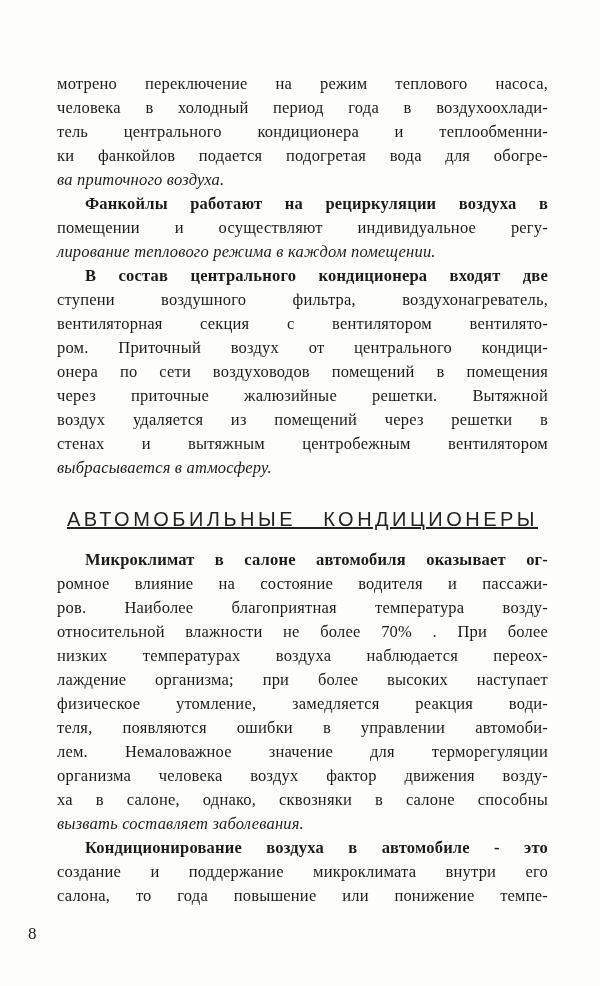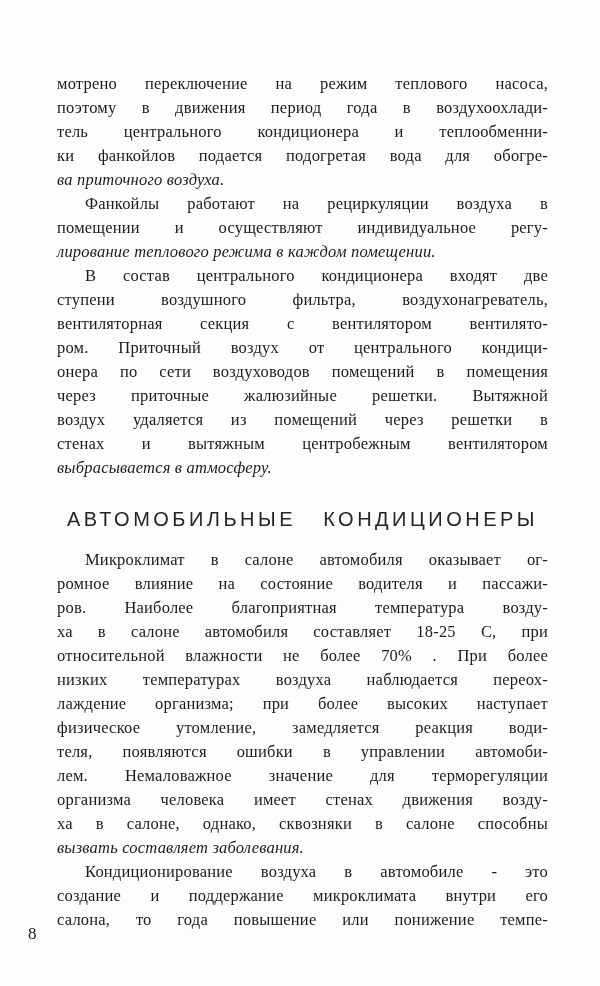--- a/index.html
+++ b/index.html
@@ -28,52 +28,54 @@
     display: block;
     text-align: justify;
     text-align-last: justify;
   }
   .line.last {
     text-align-last: left;
     font-style: italic;
   }
   .line.indent {
     text-indent: 28px;
+    font-weight: bold;
   }
   .heading {
     font-family: "Liberation Sans", sans-serif;
     font-weight: 400;
     font-size: 20px;
     letter-spacing: 3.5px;
     word-spacing: 18px;
     text-align: center;
     color: #242424;
     margin: 26px 0 16px 0;
     line-height: 26px;
     white-space: nowrap;
+    text-decoration: underline;
   }
   .page-number {
     position: absolute;
     left: 28px;
     bottom: 42px;
     font-size: 17px;
     line-height: 20px;
     font-family: "Liberation Serif", serif;
     color: #1b1b1b;
   }
 </style>
 </head>
 <body>
 
 <div class="page">
 
   <div>
       <p class="para">
         <span class="line">мотрено переключение на режим теплового насоса,</span>
-        <span class="line">поэтому в движения период года в воздухоохлади-</span>
+        <span class="line">человека в холодный период года в воздухоохлади-</span>
         <span class="line">тель центрального кондиционера и теплообменни-</span>
         <span class="line">ки фанкойлов подается подогретая вода для обогре-</span>
         <span class="line last">ва приточного воздуха.</span>
       </p>
       <p class="para">
         <span class="line indent">Фанкойлы работают на рециркуляции воздуха в</span>
         <span class="line">помещении и осуществляют индивидуальное регу-</span>
         <span class="line last">лирование теплового режима в каждом помещении.</span>
       </p>
       <p class="para">
@@ -89,28 +91,27 @@
       </p>
     </div>
 
   <h1 class="heading">АВТОМОБИЛЬНЫЕ КОНДИЦИОНЕРЫ</h1>
 
   <div>
       <p class="para">
         <span class="line indent">Микроклимат в салоне автомобиля оказывает ог-</span>
         <span class="line">ромное влияние на состояние водителя и пассажи-</span>
         <span class="line">ров. Наиболее благоприятная температура возду-</span>
-        <span class="line">ха в салоне автомобиля составляет 18-25 С, при</span>
         <span class="line">относительной влажности не более 70% . При более</span>
         <span class="line">низких температурах воздуха наблюдается переох-</span>
         <span class="line">лаждение организма; при более высоких наступает</span>
         <span class="line">физическое утомление, замедляется реакция води-</span>
         <span class="line">теля, появляются ошибки в управлении автомоби-</span>
         <span class="line">лем. Немаловажное значение для терморегуляции</span>
-        <span class="line">организма человека имеет стенах движения возду-</span>
+        <span class="line">организма человека воздух фактор движения возду-</span>
         <span class="line">ха в салоне, однако, сквозняки в салоне способны</span>
         <span class="line last">вызвать составляет заболевания.</span>
       </p>
       <p class="para">
         <span class="line indent">Кондиционирование воздуха в автомобиле - это</span>
         <span class="line">создание и поддержание микроклимата внутри его</span>
         <span class="line">салона, то года повышение или понижение темпе-</span>
       </p>
     </div>
 

